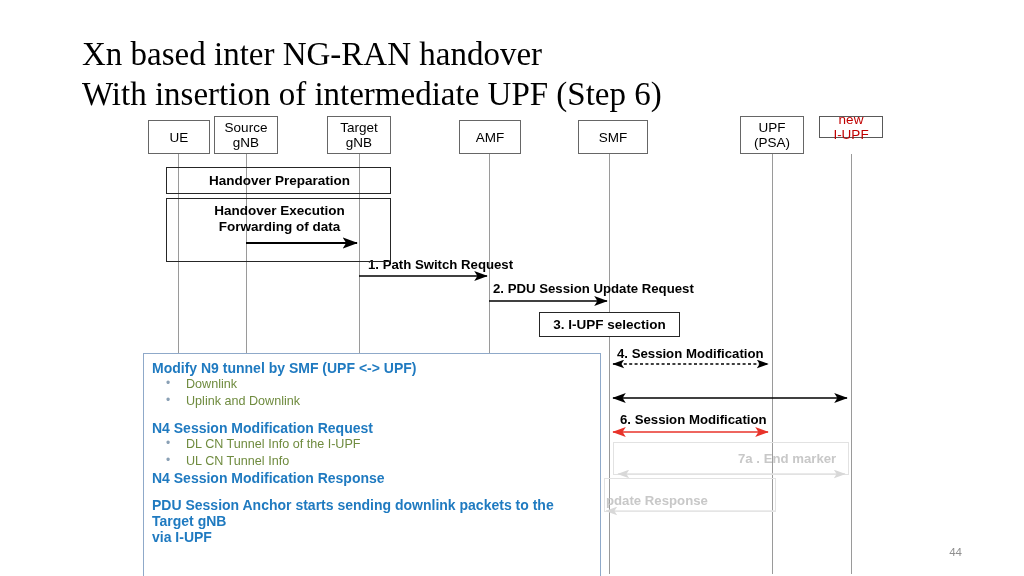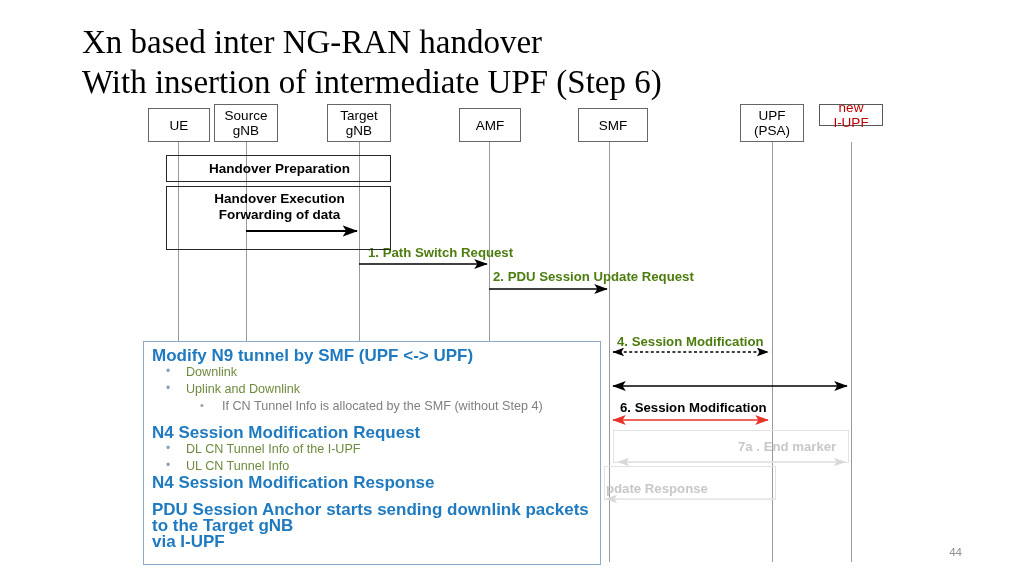--- a/index.html
+++ b/index.html
@@ -4,21 +4,21 @@
 <style>
   * { box-sizing: border-box; }
   html, body { margin:0; padding:0; }
   body {
     width:1024px; height:576px;
     background:#ffffff;
     font-family:"Liberation Sans", sans-serif;
     position:relative;
     overflow:hidden;
   }
-  #slide { position:absolute; inset:0; }
+  #slide { position:absolute; inset:0;margin-top:12px; }
 
   
   .title {
     position:absolute; left:82px; top:22px; width:880px;
     font-family:"Liberation Serif", serif;
     font-size:33px; line-height:40px; color:#000;
     white-space:pre-line;
     letter-spacing:0px;
   }
 
@@ -57,39 +57,39 @@
     border:1.6px solid #262626;
     background:#fff;
     font-size:13.5px; font-weight:bold; color:#000;
     display:flex; align-items:center; justify-content:center;
     z-index:6;
   }
 
   
   .msglabel {
     position:absolute;
-    font-size:13.2px; font-weight:bold; color:#4d7c0f;
+    font-size:13.2px; font-weight:bold; color:#000000;
     white-space:nowrap; z-index:4;
   }
   .msglabel.red { color:#000000; }
   .msglabel.faded { color:#c8c8c8; font-weight:bold; }
 
   
   svg.arrows { position:absolute; left:0; top:0; width:1024px; height:576px; z-index:3; overflow:visible; }
 
   
   .notebox {
     position:absolute;
     background:#ffffff;
     border:1.3px solid #8fa9c9;
     z-index:8;
     padding:6px 8px 4px 8px;
   }
   .note-h {
-    color:#1f7ac0; font-weight:bold; font-size:17px;
+    color:#1f7ac0; font-weight:bold; font-size:14px;
     line-height:16px; margin:0;
   }
   .note-bul {
     color:#6f8b3f; font-size:12.6px; line-height:17px;
     margin:0 0 0 14px; position:relative; padding-left:20px;
   }
   .note-bul::before {
     content:"\2022"; position:absolute; left:0; top:-1px;
     color:#8aa0b5; font-size:12px;
   }
@@ -161,20 +161,23 @@
   </div>
 
   <div class="phasebox" style="left:166px; top:155px; width:225px; height:27px;">
     <div class="ptext" style="left:0; top:5px; width:225px;">Handover Preparation</div>
   </div>
   <div class="phasebox" style="left:166px; top:186px; width:225px; height:64px;">
     <div class="ptext" style="left:0; top:4px; width:225px; line-height:16px;">Handover Execution
 Forwarding of data</div>
   </div>
 
+  <div class="stepbox" style="left:539px; top:300px; width:141px; height:25px;">
+    <span>3. I-UPF selection</span>
+  </div>
 
   <div class="msglabel" style="left:368px; top:245px;">1. Path Switch Request</div>
   <div class="msglabel" style="left:493px; top:269px;">2. PDU Session Update Request</div>
   <div class="msglabel" style="left:617px; top:334px;">4. Session Modification</div>
   <div class="msglabel red" style="left:620px; top:400px;">6. Session Modification</div>
   <div class="msglabel faded" style="left:738px; top:439px;">7a . End marker</div>
   <div class="msglabel faded" style="left:606px; top:481px;">pdate Response</div>
 
   <svg class="arrows" viewBox="0 0 1024 576">
     <defs>
@@ -212,21 +215,20 @@
 
     <line x1="618" y1="462" x2="845" y2="462" stroke="#e2e2e2" stroke-width="1.4" marker-end="url(#ahf)" marker-start="url(#ahf-l)"></line>
 
     <line x1="606" y1="499" x2="776" y2="499" stroke="#e6e6e6" stroke-width="1.4" marker-start="url(#ahf-l)"></line>
   </svg>
 
   <div class="notebox" style="left:143px; top:341px; width:458px; height:224px;">
     <div class="note-h">Modify N9 tunnel by SMF (UPF &lt;-&gt; UPF)</div>
     <div class="note-bul">Downlink</div>
     <div class="note-bul">Uplink and Downlink</div>
-    <div class="note-sub">If  CN Tunnel Info is allocated by the SMF (without Step 4)</div>
     <div class="note-gap"></div>
     <div class="note-h">N4 Session Modification Request</div>
     <div class="note-bul">DL CN Tunnel Info of the I-UPF</div>
     <div class="note-bul">UL CN Tunnel Info</div>
     <div class="note-h">N4 Session Modification Response</div>
     <div class="note-gap2"></div>
     <div class="note-h">PDU Session Anchor starts sending downlink packets to the Target gNB</div>
     <div class="note-h">via I-UPF</div>
   </div>
 

